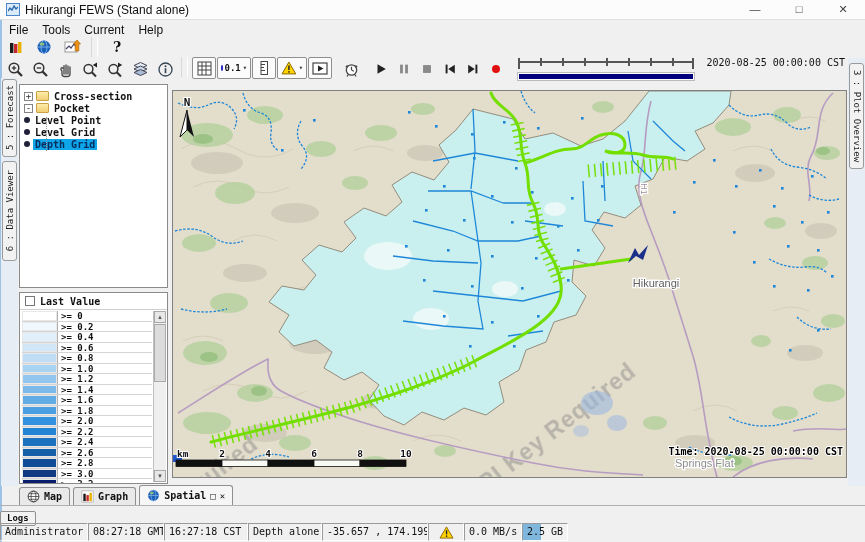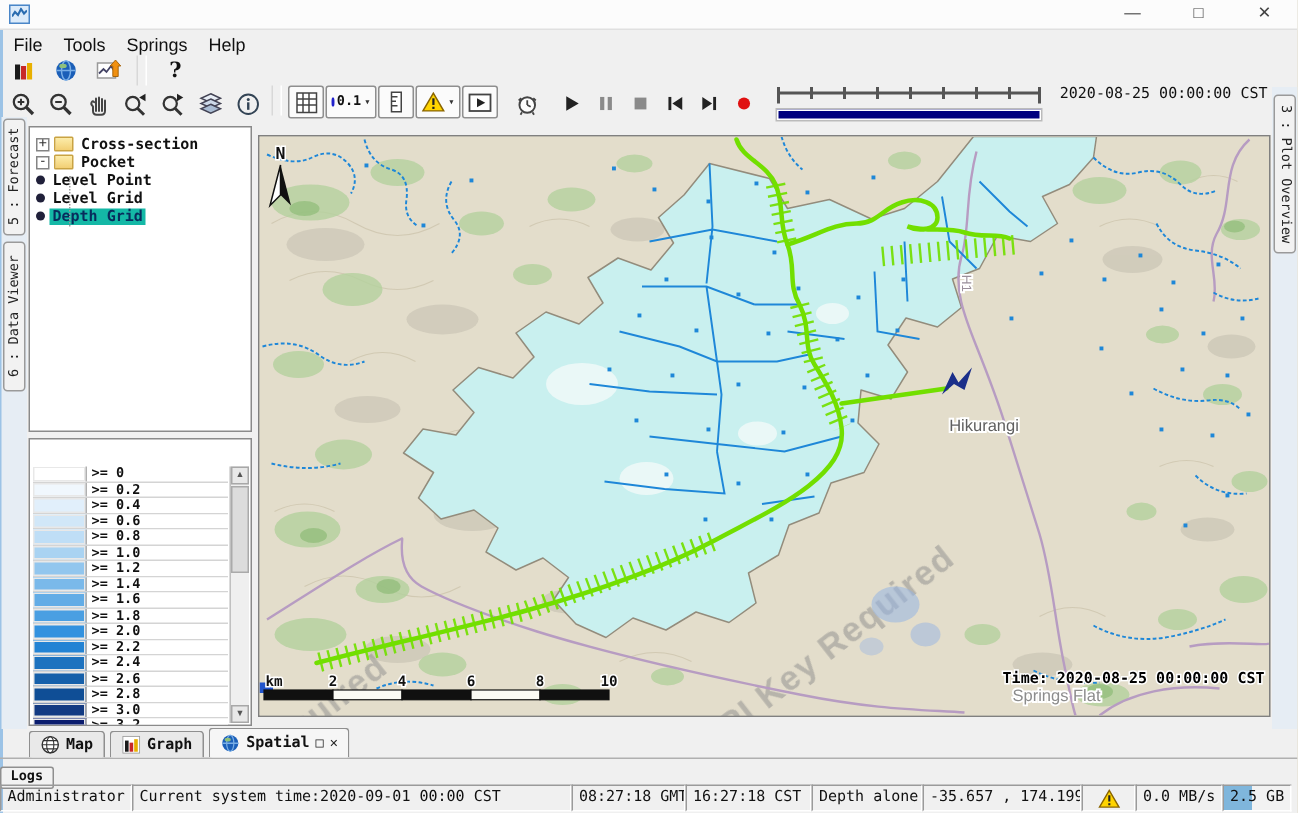--- a/index.html
+++ b/index.html
@@ -40,21 +40,21 @@
 .vtab.down span{writing-mode:vertical-rl;white-space:nowrap}
 
 .left-panel{position:absolute;top:84px;left:19px;width:149px;height:400px}
 .tree{position:absolute;top:0;left:0;right:0;height:204px;background:#fff;border:1px solid #8a8a8a;padding-top:5px;overflow:hidden}
 .trow{display:flex;align-items:center;height:12px;font:bold 10px "DejaVu Sans Mono",monospace;gap:3px;padding-left:4px;white-space:nowrap}
 .exp{width:9px;height:9px;border:1px solid #848484;background:#fff;font:9px/7px "DejaVu Sans Mono",monospace;text-align:center;color:#333;flex:0 0 auto}
 .folder{width:13px;height:10px;background:linear-gradient(#fcecaa,#f2cf74);border:1px solid #c9a343;border-radius:1px;flex:0 0 auto}
 .leafrow{}
 .bullet{width:6px;height:6px;border-radius:50%;background:#20203a;flex:0 0 auto}
 .tlabel{padding:0 2px}
-.tlabel.sel{background:#14b8a6;color:#082c5c}
+.tlabel.sel{background:#0ea5e9;color:#082c5c}
 .treeline{position:absolute;left:26px;top:32px;height:34px;border-left:1px dotted #9a9a9a}
 .hsplit{position:absolute;top:204px;left:0;right:0;height:4px}
 
 .legend{position:absolute;top:208px;left:0;right:0;bottom:0;background:#fff;border:1px solid #8a8a8a;overflow:hidden}
 .legend-head{height:17px;display:flex;align-items:center;gap:5px;padding-left:5px;border-bottom:1px solid #cfcfcf;font:bold 10px "DejaVu Sans Mono",monospace}
 .chk{width:10px;height:10px;border:1px solid #777;background:#fff;flex:0 0 auto}
 .legend-list{position:absolute;top:18px;left:2px;right:15px;bottom:0}
 .lrow{display:flex;height:10.5px;border-bottom:1px solid #d4d4d4;background:#fff}
 .sw{width:36px;border-right:1px solid #b0b0b0;flex:0 0 auto;box-shadow:inset 0 0 0 1px #e8e8e8}
 .ll{font:bold 9px/10px "DejaVu Sans Mono",monospace;padding-left:3px}
@@ -85,31 +85,32 @@
 <body>
 
 <div class="win-edge"></div>
 
 <div class="titlebar">
   <span class="title-icon">
     <svg width="10" height="9" viewBox="0 0 10 9">
         <polyline points="0,6 2,3 4,5 6,1 8,4 10,2" fill="none" stroke="#2a6cb0" stroke-width="1.4"></polyline>
       </svg>
   </span>
+  <span class="title-text">Hikurangi FEWS  (Stand alone)</span>
   <span class="win-controls">
     <span class="win-btn">—</span>
     <span class="win-btn">□</span>
     <span class="win-btn">✕</span>
   </span>
 </div>
 
 <div class="menubar">
   <span class="menu-item">File</span>
   <span class="menu-item">Tools</span>
-  <span class="menu-item">Springs</span>
+  <span class="menu-item">Current</span>
   <span class="menu-item">Help</span>
 </div>
 
 <div class="toolbar1">
   <span class="tbtn">
     <svg width="16" height="16" viewBox="0 0 16 16">
         <rect x="2" y="4" width="3.4" height="10" fill="#1a1a1a"></rect>
         <rect x="6" y="5" width="3.4" height="9" fill="#c82828"></rect>
         <rect x="10" y="3" width="3.4" height="11" fill="#e8b000"></rect>
       </svg>
@@ -307,20 +308,24 @@
       <span class="bullet"></span>
       <span class="tlabel">Level Grid</span>
     </div>
     <div class="trow leafrow">
       <span class="bullet"></span>
       <span class="tlabel sel">Depth Grid</span>
     </div>
   </div>
   <div class="hsplit"></div>
   <div class="legend">
+    <div class="legend-head">
+      <span class="chk"></span>
+      <span>Last Value</span>
+    </div>
     <div class="legend-list">
       <div class="lrow">
           <span class="sw" style="background: rgb(255, 255, 255);"></span>
           <span class="ll">&gt;= 0</span>
         </div>
       <div class="lrow">
           <span class="sw" style="background: rgb(240, 247, 253);"></span>
           <span class="ll">&gt;= 0.2</span>
         </div>
       <div class="lrow">
@@ -649,21 +654,20 @@
     <span class="tab-glyph">✕</span>
   </div>
 </div>
 
 <div class="logsrow">
   <span class="logs-btn">Logs</span>
 </div>
 
 <div class="statusbar">
   <span class="scell" style="width:88px">Administrator</span>
-  <span class="scell grow">Current system time:2020-09-01 00:00 CST</span>
   <span class="scell" style="width:76px">08:27:18 GMT</span>
   <span class="scell" style="width:84px">16:27:18 CST</span>
   <span class="scell" style="width:74px">Depth alone</span>
   <span class="scell" style="width:106px">-35.657 , 174.199</span>
   <span class="scell warncell" style="width:36px">
     <svg width="15" height="13" viewBox="0 0 16 14">
         <polygon points="8,1 15,13 1,13" fill="#ffd400" stroke="#8a6500" stroke-width="1"></polygon>
         <rect x="7.3" y="4.5" width="1.5" height="4.5" fill="#222"></rect>
         <rect x="7.3" y="10.2" width="1.5" height="1.5" fill="#222"></rect>
       </svg>

